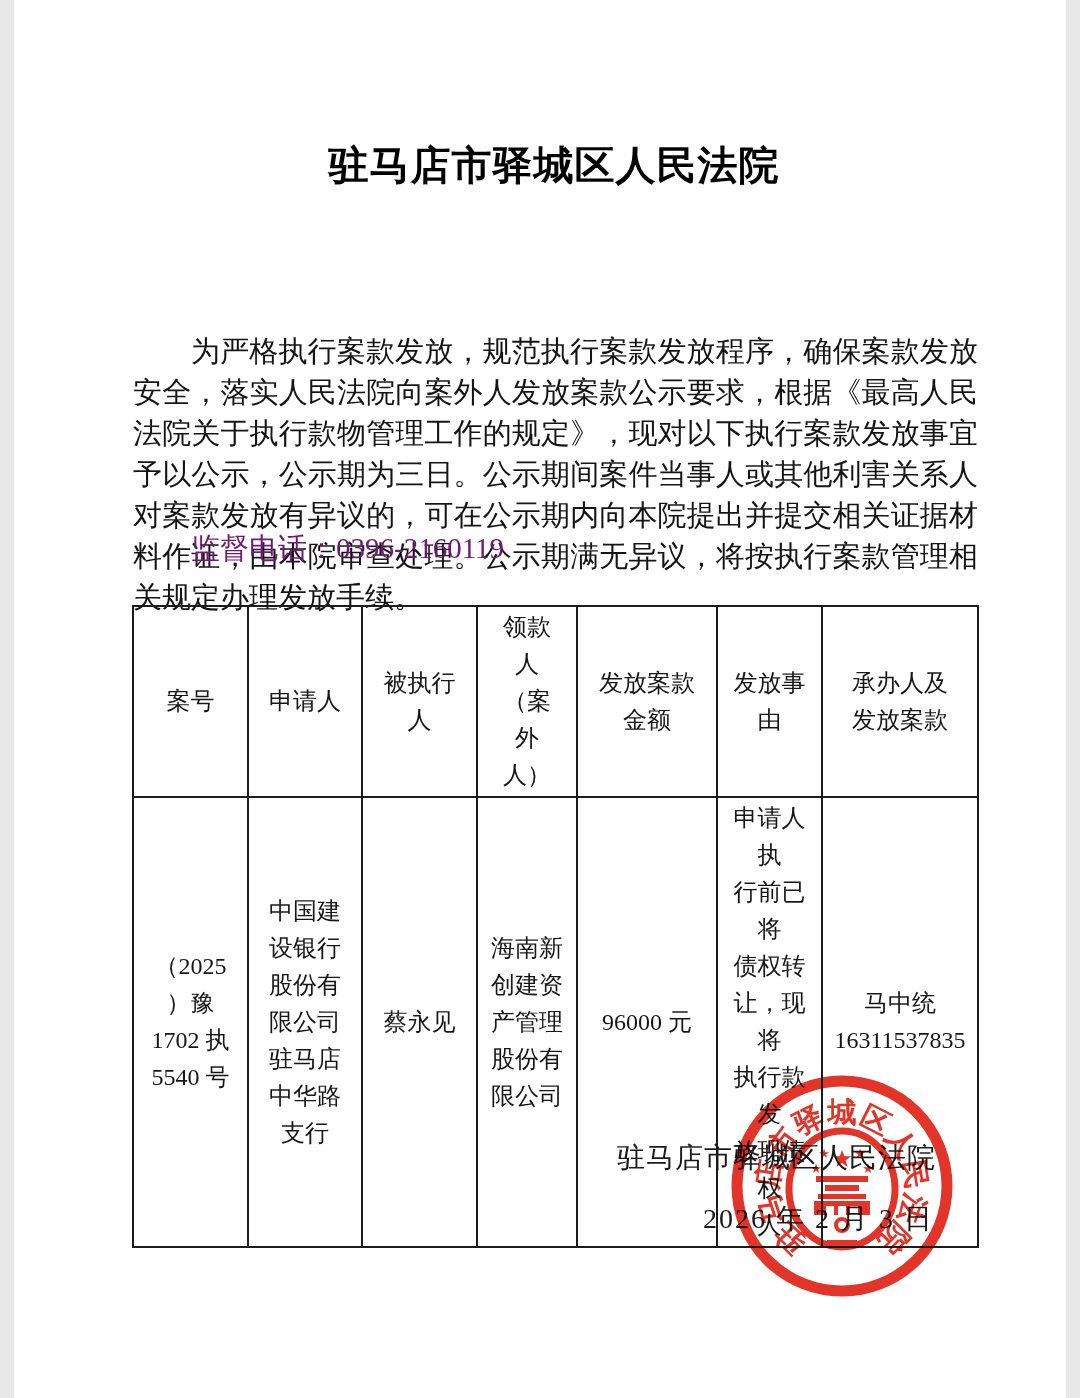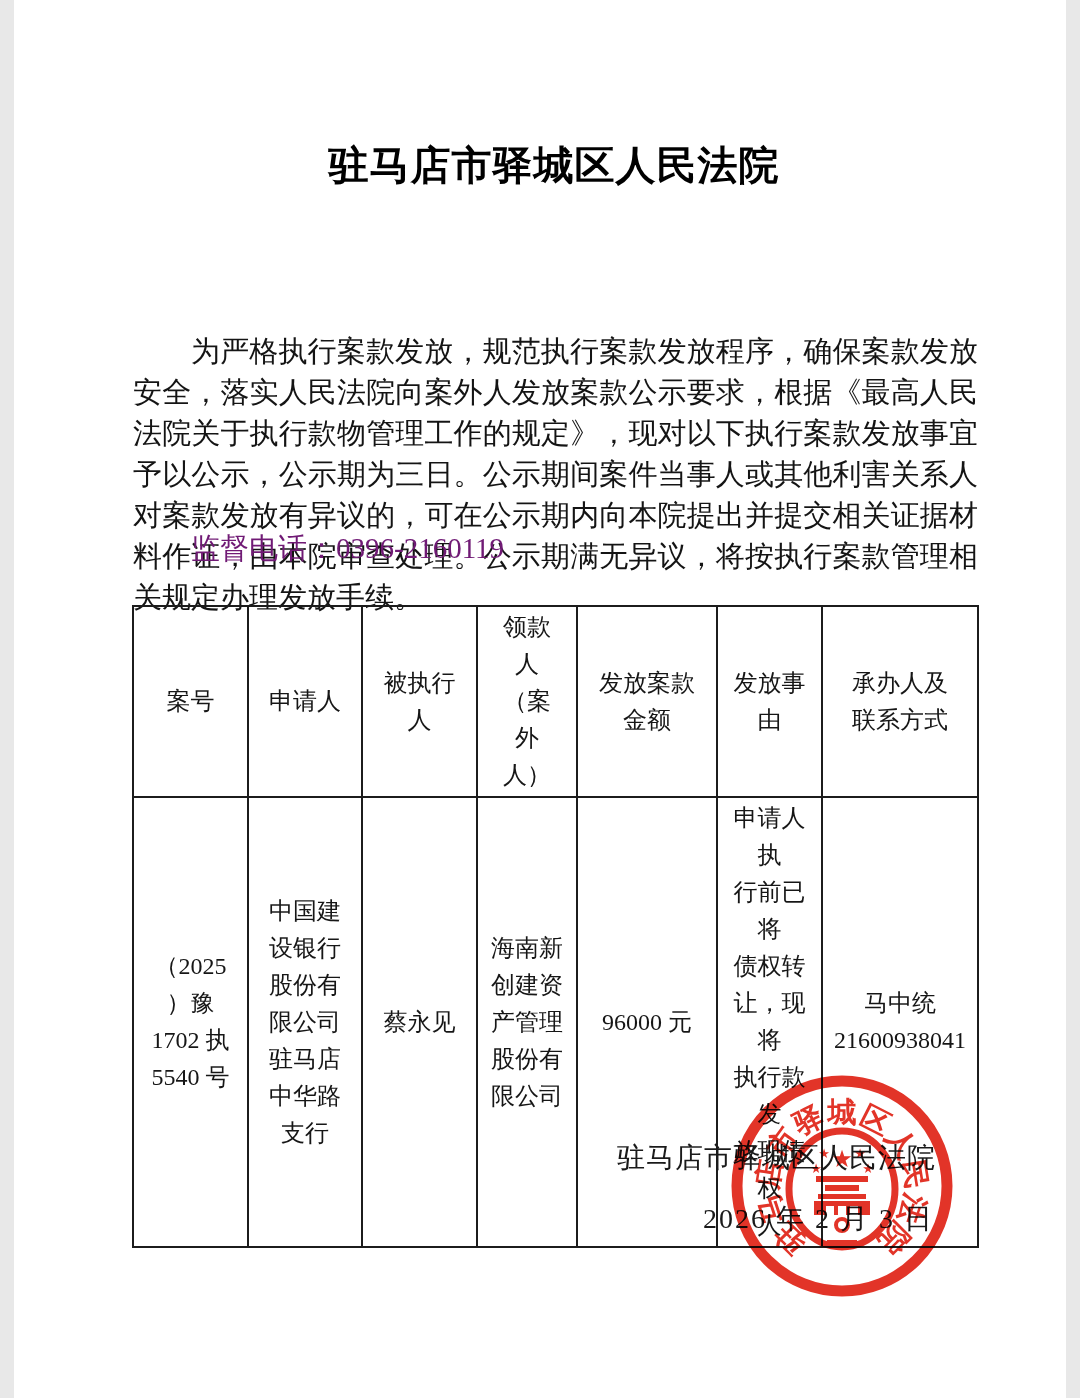--- a/index.html
+++ b/index.html
@@ -111,21 +111,21 @@
         <th>领款
 人
 （案
 外
 人）</th>
         <th>发放案款
 金额</th>
         <th>发放事
 由</th>
         <th>承办人及
-联系方式</th>
+发放案款</th>
       </tr>
     </thead>
     <tbody>
       <tr class="data-row">
         <td>（2025
 ）豫
 1702 执
 5540 号</td>
         <td>中国建
 设银行
@@ -142,21 +142,21 @@
 限公司</td>
         <td>96000 元</td>
         <td>申请人执
 行前已将
 债权转
 让，现将
 执行款发
 放现债权
 人</td>
         <td>马中统
-21600938041</td>
+16311537835</td>
       </tr>
     </tbody>
   </table>
 
   <div class="footer-court">驻马店市驿城区人民法院</div>
   <div class="footer-date">2026 年 2 月 3 日</div>
 
   <svg class="seal" viewBox="0 0 232 232">
 
     <circle cx="116" cy="116" r="105" fill="none" stroke-width="11" stroke="#e02417"></circle>

